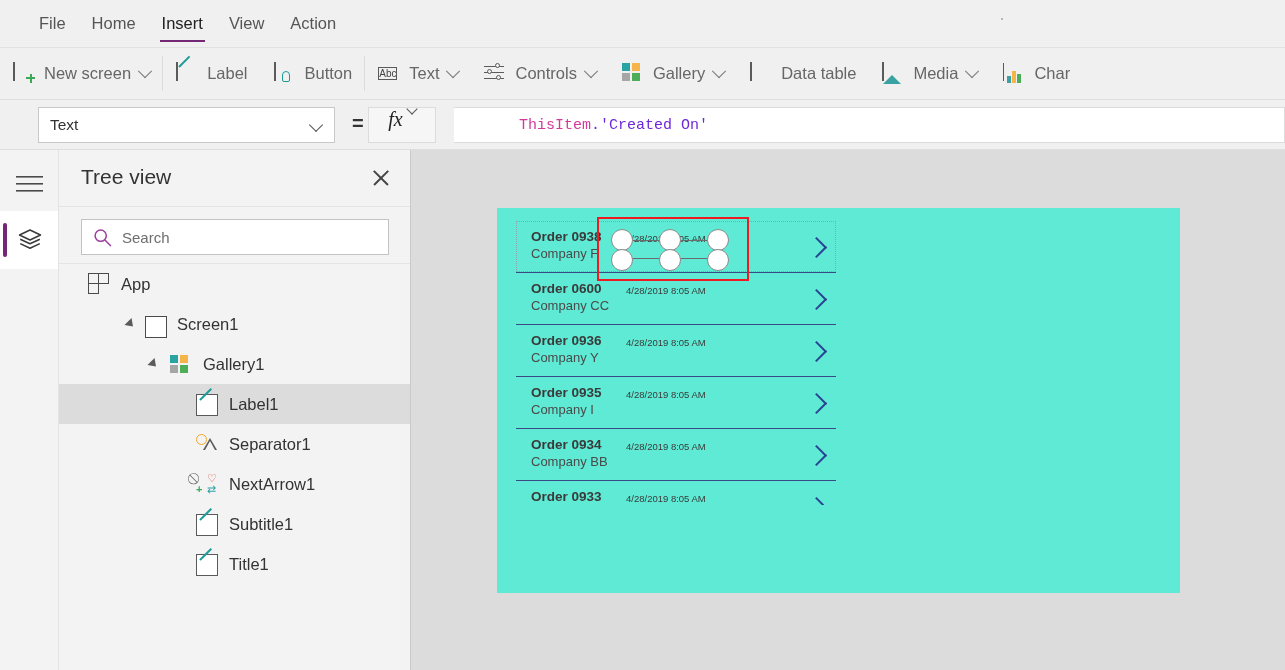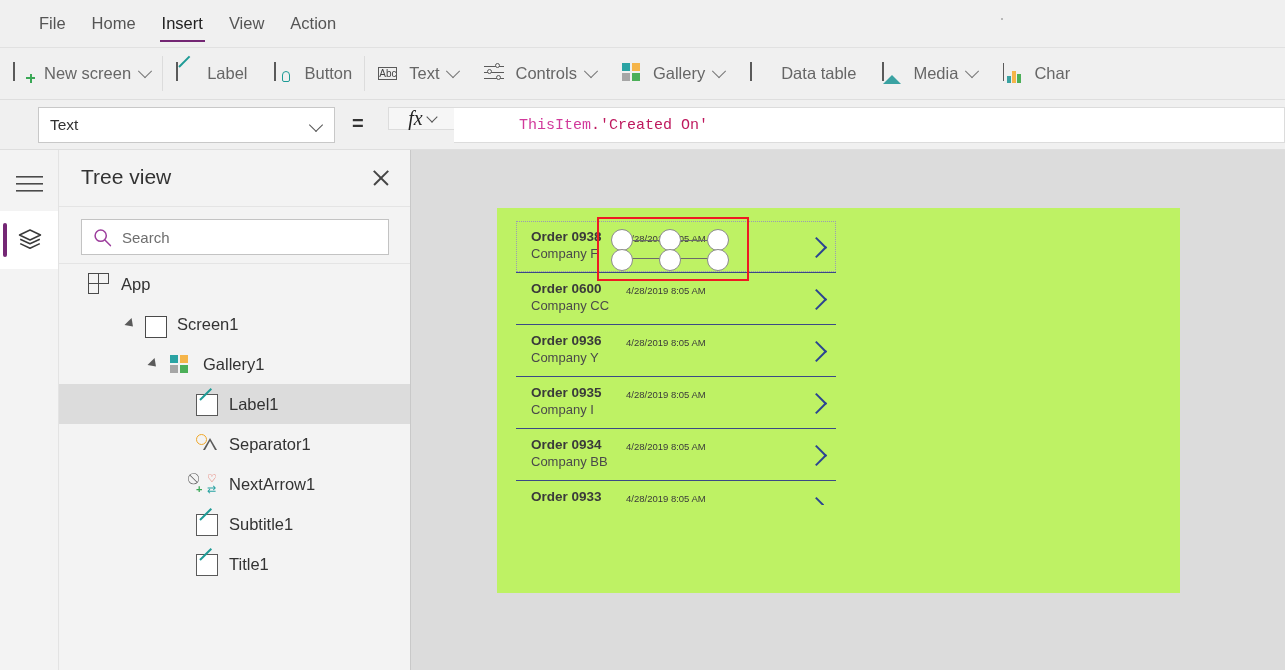--- a/index.html
+++ b/index.html
@@ -229,27 +229,27 @@
     transform: rotate(45deg);
   }
   .eq-sign {
     position: absolute;
     left: 352px; top: 112px;
     font-size: 20px; color: #333;
     font-weight: bold;
   }
   .fx-btn {
     position: absolute;
-    left: 388px; top: 107px;
-    width: 68px; height: 23px;
+    left: 368px; top: 107px;
+    width: 68px; height: 36px;
     background: #f6f6f6;
     border: 1px solid #dcdcdc;
     box-sizing: border-box;
     display: flex;
-    align-items: center;
+    align-items: flex-start;
     justify-content: center;
     cursor: pointer;
   }
   .fx-btn .fxtxt {
     font-family: "Liberation Serif", serif;
     font-style: italic;
     font-size: 20px;
     color: #222;
   }
   .fx-btn .fxchev {
@@ -272,21 +272,21 @@
     align-items: center;
     cursor: text;
   }
   .formula-text {
     font-family: "Liberation Mono", monospace;
     font-size: 15px;
     margin-left: 11px;
     white-space: pre;
   }
   .tok-obj { color: #d1399b; }
-  .tok-plain { color: #be185d; }
+  .tok-plain { color: #6d28d9; }
 
   
   .rail {
     position: absolute;
     left: 0; top: 150px;
     width: 59px; height: 520px;
     background: #f3f3f3;
     border-right: 1px solid #e3e3e3;
     box-sizing: border-box;
   }
@@ -465,21 +465,21 @@
   .canvas-area {
     position: absolute;
     left: 411px; top: 150px;
     right: 0; bottom: 0;
     background: #dcdcdc;
   }
   .phone-canvas {
     position: absolute;
     left: 86px; top: 58px;
     width: 683px; height: 385px;
-    background: #bef264;
+    background: #5eead4;
   }
   .gallery {
     position: absolute;
     left: 19px; top: 13px;
     width: 320px; height: 333px;
     overflow: hidden;
   }
   .g-row {
     position: relative;
     height: 52px;

